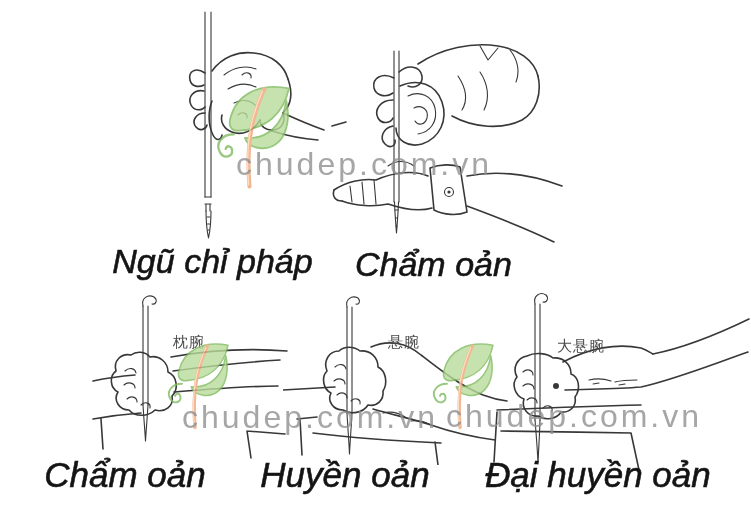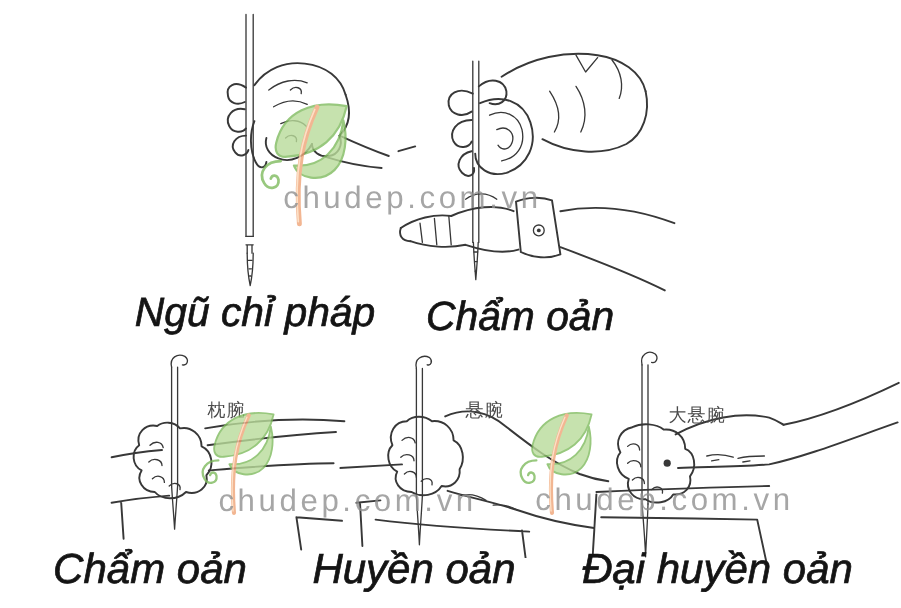--- a/index.html
+++ b/index.html
@@ -12,21 +12,21 @@
   .thin{stroke-width:1.1;}
   .dot{fill:var(--line,#383838);stroke:none;}
   .cjk{font:15px "DejaVu Sans",sans-serif;fill:var(--cjk,#4a4a4a);letter-spacing:1px;}
   .cap{
     position:absolute;text-align:center;font-style:italic;font-weight:400;
     -webkit-text-stroke:0.6px currentColor;
     font-size:35px;line-height:40px;color:var(--label,#141414);white-space:nowrap;
   }
   .cap.top{font-size:34px;}
   .wm-text{
-    position:absolute;font-size:26px;line-height:33px;letter-spacing:3px;
+    position:absolute;font-size:32px;line-height:33px;letter-spacing:3px;
     color:var(--wm-text,#909090);opacity:.8;white-space:nowrap;
   }
   .leaf-lobe{fill:var(--leaf-fill,#b9dc9a);stroke:var(--leaf-stroke,#7fbb5e);stroke-width:2;stroke-linejoin:round;}
   .leaf-curl{fill:none;stroke:var(--leaf-stroke,#7fbb5e);stroke-width:2.5;stroke-linecap:round;}
   .leaf-stem{fill:none;stroke:var(--stem,#f0a478);stroke-width:4.5;stroke-linecap:round;}
   .leaf-stem-hl{fill:none;stroke:var(--stem-hl,#fcd9b8);stroke-width:1.5;stroke-linecap:round;}
   .wm-leaf{opacity:.8;}
 </style>
 </head>
 <body>

